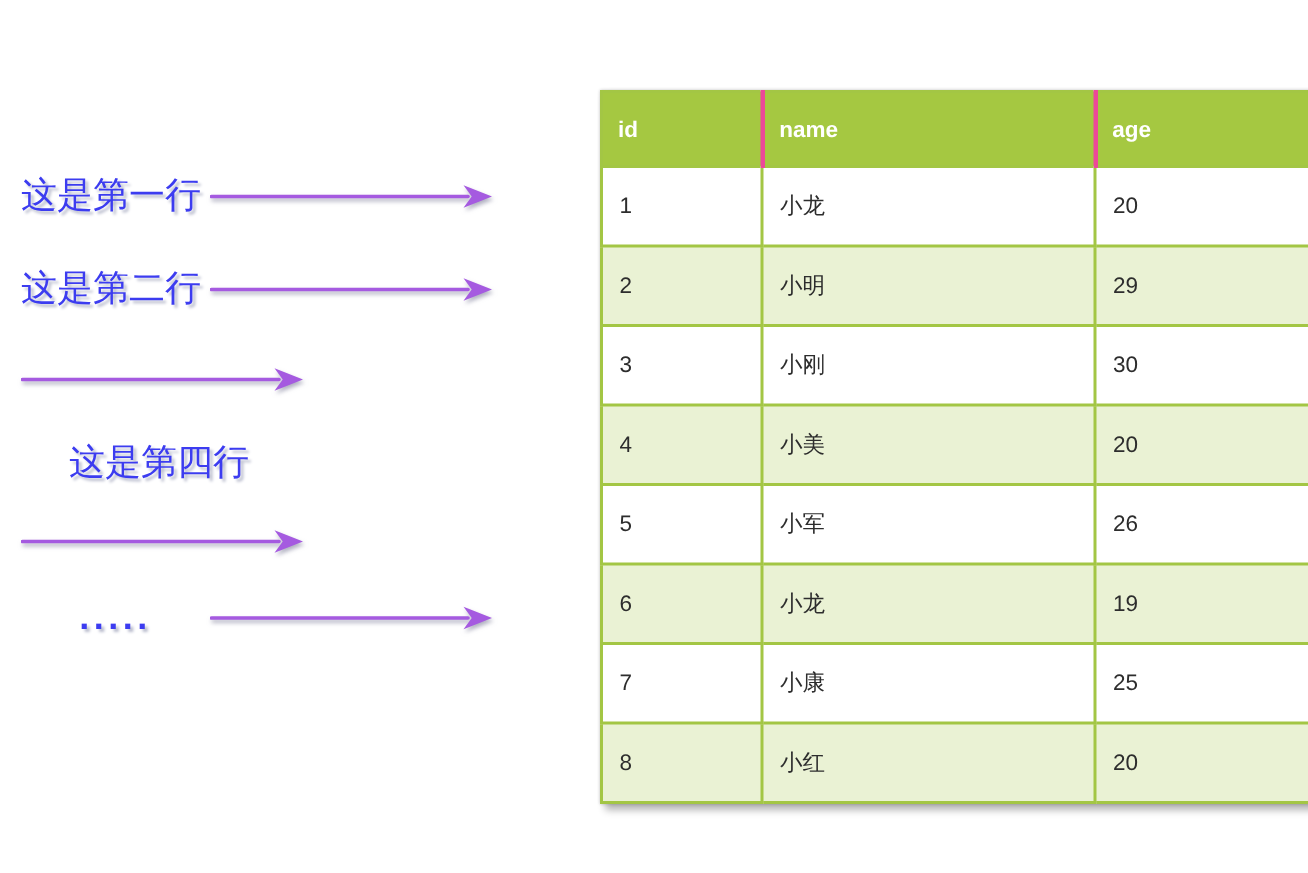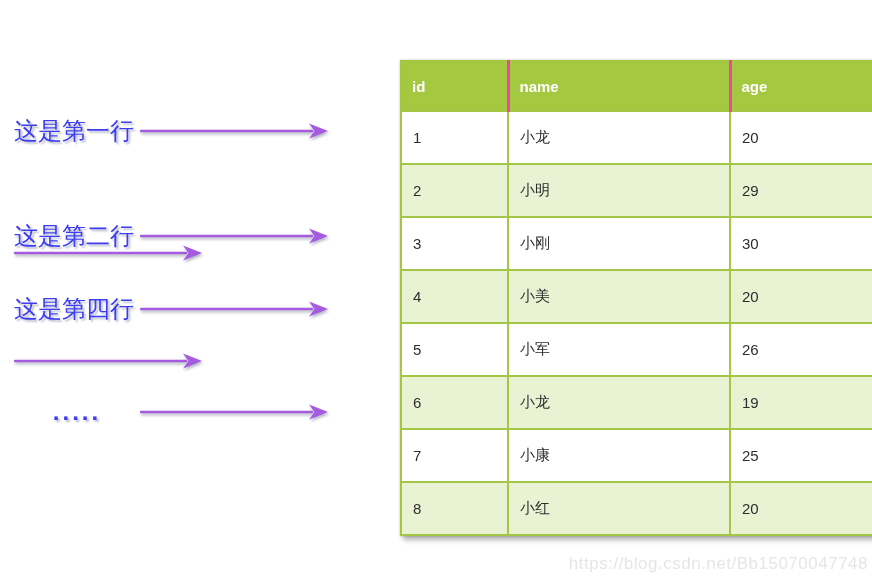--- a/index.html
+++ b/index.html
@@ -104,34 +104,34 @@
 <div id="stage" style="--page-bg: #ffffff; --label-color: #3c3cf0; --header-bg: #a5c841; --border-color: #a3c644; --row-alt-bg: #eaf2d4; --watermark-color: #e6e6e6;">
 
   <div id="annotations">
       <div class="anno-row" style="top: 117px;">
         <span class="anno-label">这是第一行</span>
         <svg class="anno-arrow" width="190" height="22" viewBox="0 0 190 22" xmlns="http://www.w3.org/2000/svg">
           <line x1="1" y1="11" x2="172" y2="11" stroke="#a55ae0" stroke-width="2.4" stroke-linecap="round"></line>
           <path d="M169 3.5 L188 11 L169 18.5 L174.5 11 Z" fill="#a55ae0"></path>
         </svg>
       </div>
-      <div class="anno-row" style="top: 179px; margin-top: 43px;">
+      <div class="anno-row" style="top: 179px;">
         <span class="anno-label">这是第二行</span>
         <svg class="anno-arrow" width="190" height="22" viewBox="0 0 190 22" xmlns="http://www.w3.org/2000/svg">
           <line x1="1" y1="11" x2="172" y2="11" stroke="#a55ae0" stroke-width="2.4" stroke-linecap="round"></line>
           <path d="M169 3.5 L188 11 L169 18.5 L174.5 11 Z" fill="#a55ae0"></path>
         </svg>
       </div>
       <div class="anno-row" style="top: 239px;">
         <svg class="anno-arrow" width="190" height="22" viewBox="0 0 190 22" xmlns="http://www.w3.org/2000/svg">
           <line x1="1" y1="11" x2="172" y2="11" stroke="#a55ae0" stroke-width="2.4" stroke-linecap="round"></line>
           <path d="M169 3.5 L188 11 L169 18.5 L174.5 11 Z" fill="#a55ae0"></path>
         </svg>
       </div>
-      <div class="anno-row" style="top: 295px;">
+      <div class="anno-row" style="top: 295px; flex-direction: column;">
         <span class="anno-label">这是第四行</span>
         <svg class="anno-arrow" width="190" height="22" viewBox="0 0 190 22" xmlns="http://www.w3.org/2000/svg">
           <line x1="1" y1="11" x2="172" y2="11" stroke="#a55ae0" stroke-width="2.4" stroke-linecap="round"></line>
           <path d="M169 3.5 L188 11 L169 18.5 L174.5 11 Z" fill="#a55ae0"></path>
         </svg>
       </div>
       <div class="anno-row" style="top: 347px;">
         <svg class="anno-arrow" width="190" height="22" viewBox="0 0 190 22" xmlns="http://www.w3.org/2000/svg">
           <line x1="1" y1="11" x2="172" y2="11" stroke="#a55ae0" stroke-width="2.4" stroke-linecap="round"></line>
           <path d="M169 3.5 L188 11 L169 18.5 L174.5 11 Z" fill="#a55ae0"></path>
@@ -198,15 +198,14 @@
           </tr>
           <tr>
             <td>8</td>
             <td>小红</td>
             <td>20</td>
           </tr>
         </tbody>
     </table>
   </div>
 
-  <div id="watermark">https://blog.csdn.net/Bb15070047748</div>
 
 </div>
 
 </body></html>

